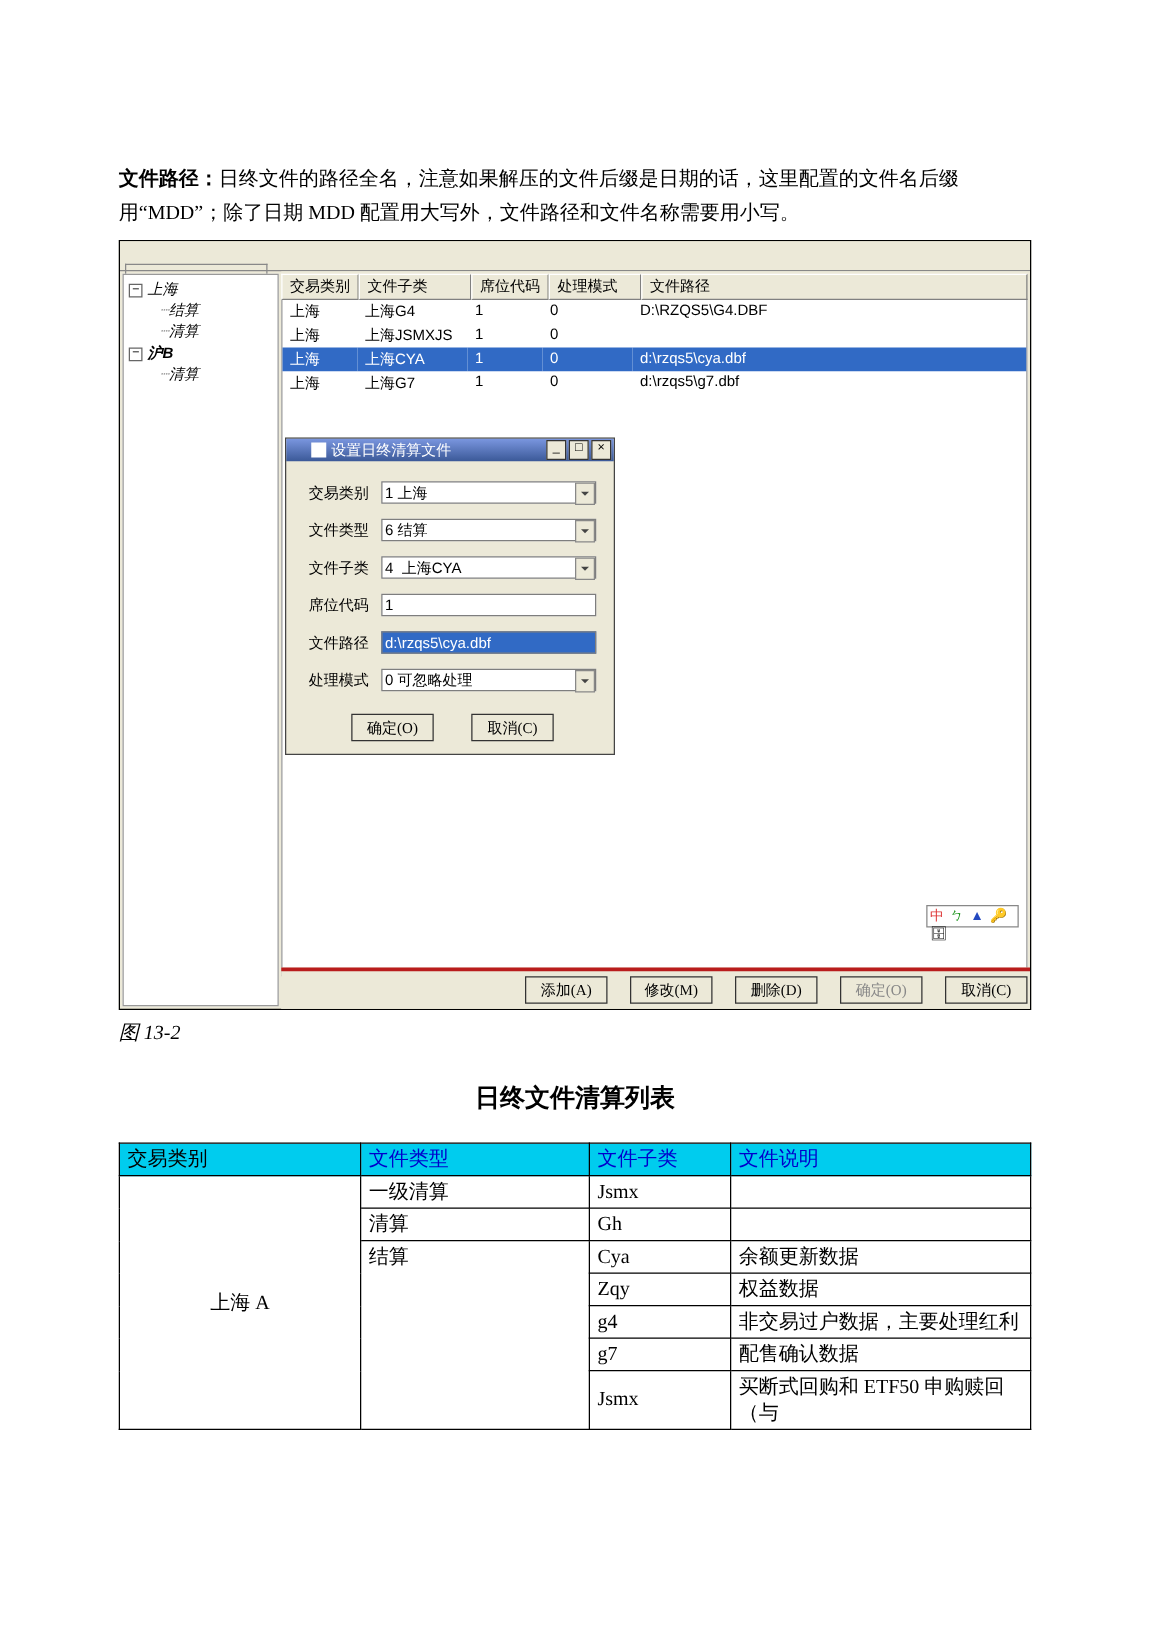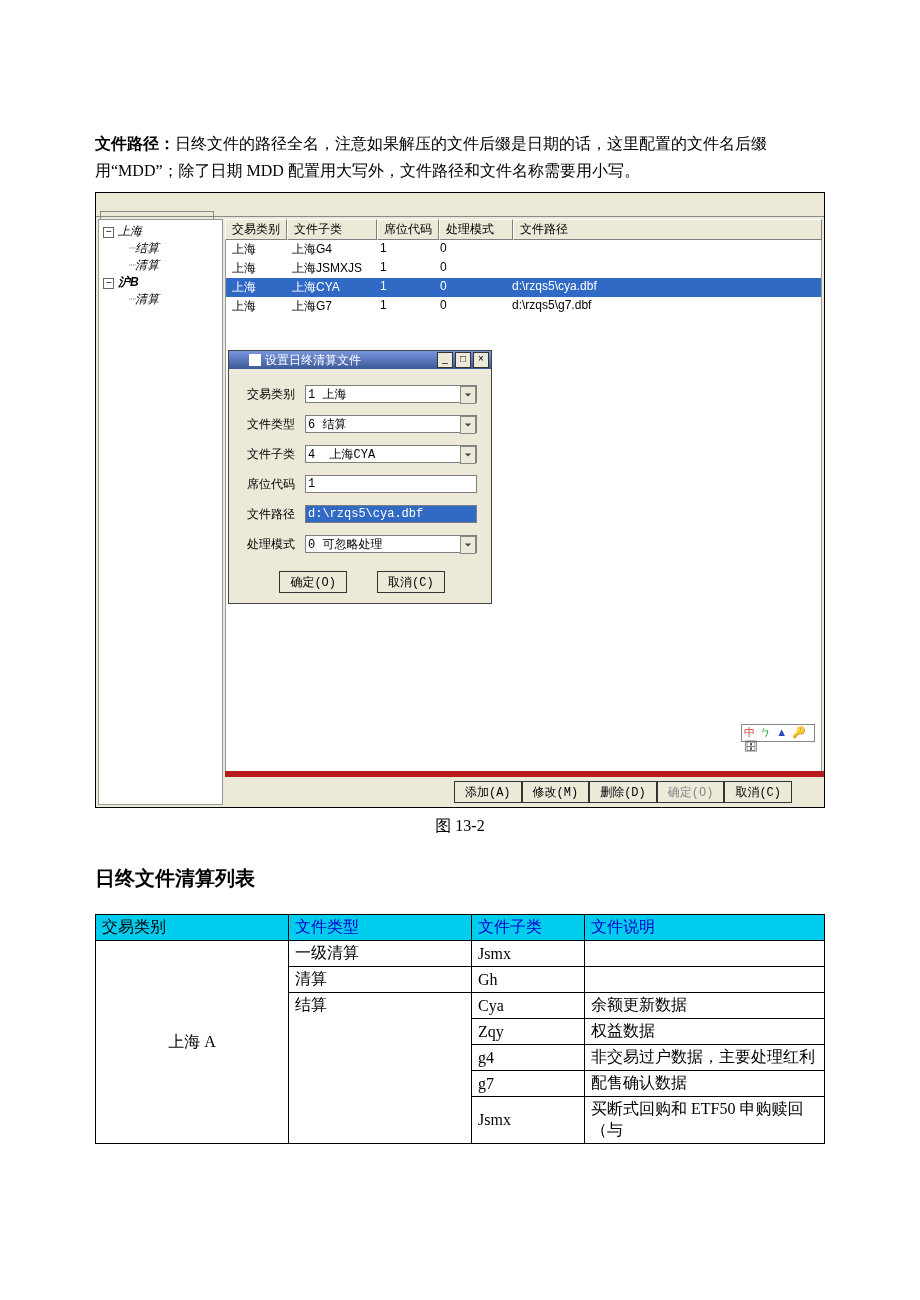--- a/index.html
+++ b/index.html
@@ -168,21 +168,20 @@
     display: flex;
     align-items: center;
     margin-bottom: 12px;
   }
   .dlgrow .lbl {
     width: 58px;
   }
   .dlgrow .field {
     flex: 1;
     position: relative;
-    font-family: Liberation Mono, monospace;
   }
   .dlgrow input {
     width: 100%;
     box-sizing: border-box;
     height: 18px;
     border: 1px solid #7e7e7e;
     font-size: 12px;
     padding: 0 14px 0 2px;
     font-family: inherit;
   }
@@ -200,23 +199,22 @@
     justify-content: center;
     gap: 30px;
     margin-top: 18px;
   }
   .wbtn {
     min-width: 66px;
     height: 22px;
     background: #ece9d8;
     border: 1px solid #333;
     font-size: 12px;
-    font-family: Liberation Mono, monospace;
+    font-family: Liberation Serif, serif;
     padding: 0 10px;
-    text-align: right;
   }
   input.hl { background:#316ac5; color:#fff; }
 
   .ime {
     position:absolute;
     right:6px; bottom:38px;
     width:70px; height:16px;
     border:1px solid #888;
     background:#fff;
     font-size:11px;
@@ -225,39 +223,42 @@
   }
   .ime span{color:#d33;}
   .ime .g{color:#0a8c0a;}
   .ime .b{color:#2348c0;}
 
   .footer {
     position:absolute;
     left:0; right:0; bottom:0;
     height:30px;
     background:#ece9d8;
-    border-top:6px solid #b91c1c;
+    border-top:3px solid #b91c1c;
     display:flex;
     justify-content:flex-end;
     align-items:center;
-    padding-right:32px;
+    gap:18px;
+    padding-right:2px;
   }
   .footer .wbtn[disabled]{ color:#888; }
 
   .caption {
-    text-align: center;
+    text-align: left;
     margin: 8px 0 28px 0;
     font-size: 16px;
+    font-style: italic;
   }
 
   h3.section {
     font-family: "SimHei","黑体",sans-serif;
     font-size: 20px;
     font-weight: bold;
     margin: 18px 0 22px 0;
+    text-align: center;
   }
 
   
   table.dt {
     border-collapse: collapse;
     width: 100%;
     font-size: 16px;
   }
   table.dt th, table.dt td {
     border: 1px solid #000;
@@ -306,20 +307,21 @@
             <div class="col c2">席位代码</div>
             <div class="col c3">处理模式</div>
             <div class="col c4">文件路径</div>
           </div>
           <div class="lv-body">
             <div class="lv-row">
               <div class="cell c0">上海</div>
               <div class="cell c1">上海G4</div>
               <div class="cell c2">1</div>
               <div class="cell c3">0</div>
+              <div class="cell c4">D:\RZQS5\G4.DBF</div>
             </div>
             <div class="lv-row">
               <div class="cell c0">上海</div>
               <div class="cell c1">上海JSMXJS</div>
               <div class="cell c2">1</div>
               <div class="cell c3">0</div>
             </div>
             <div class="lv-row sel">
               <div class="cell c0">上海</div>
               <div class="cell c1">上海CYA</div>

